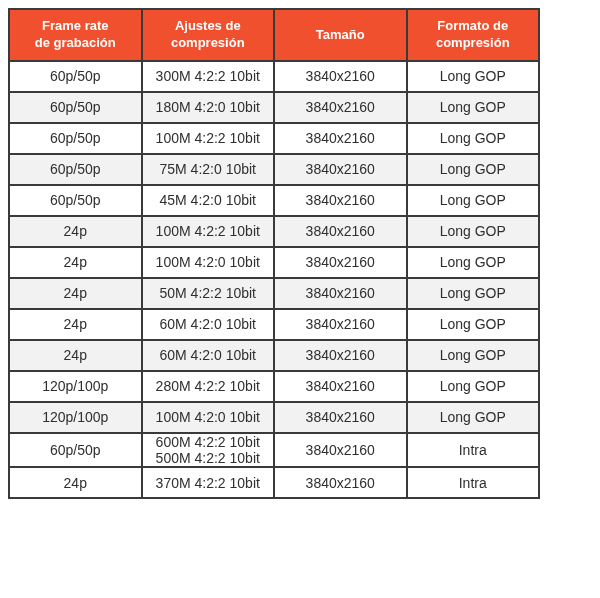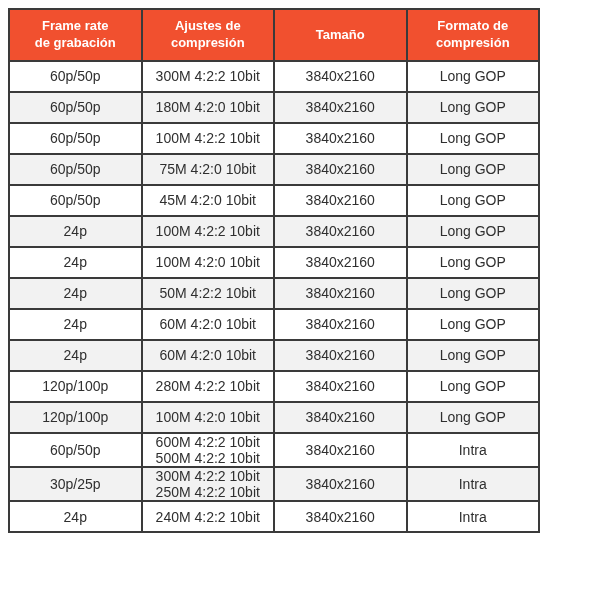--- a/index.html
+++ b/index.html
@@ -139,28 +139,21 @@
           <td>3840x2160</td>
           <td>Long GOP</td>
         </tr>
         <tr>
           <td>60p/50p</td>
           <td>600M 4:2:2 10bit
 500M 4:2:2 10bit</td>
           <td>3840x2160</td>
           <td>Intra</td>
         </tr>
-        <tr class="striped">
-          <td>30p/25p</td>
-          <td>300M 4:2:2 10bit
-250M 4:2:2 10bit</td>
-          <td>3840x2160</td>
-          <td>Intra</td>
-        </tr>
         <tr>
           <td>24p</td>
-          <td>240M 4:2:2 10bit</td>
+          <td>370M 4:2:2 10bit</td>
           <td>3840x2160</td>
           <td>Intra</td>
         </tr>
       </tbody>
   </table>
 </div>
 
 </body></html>

